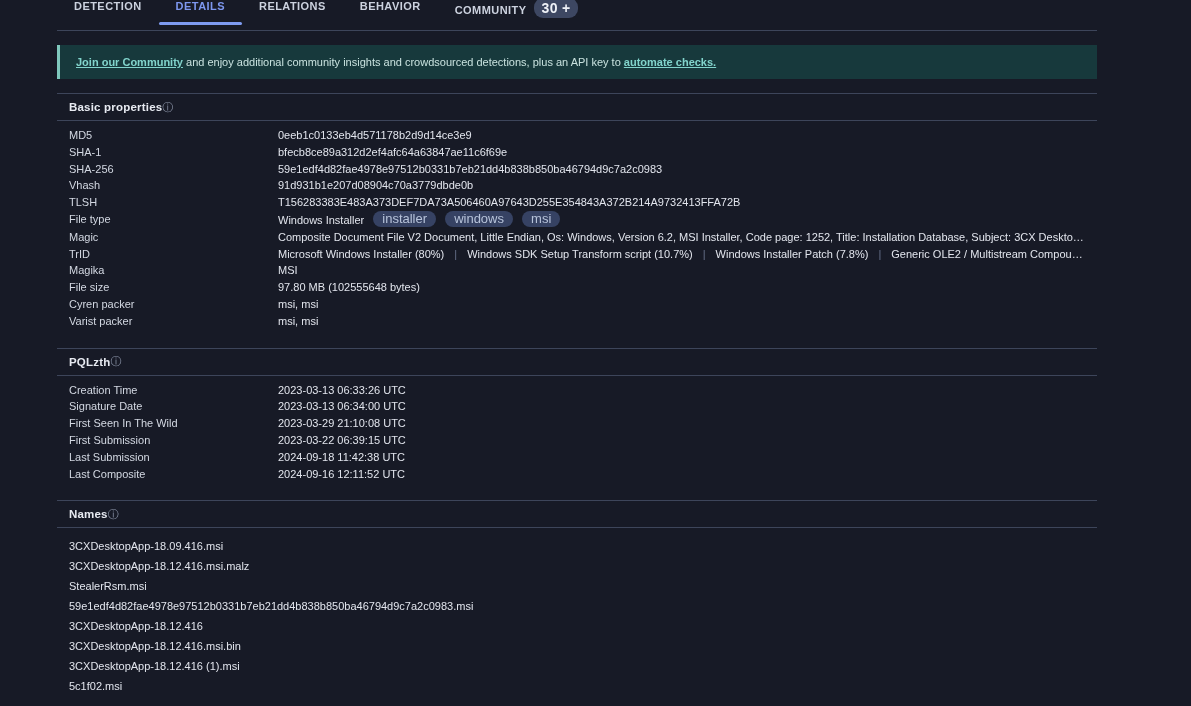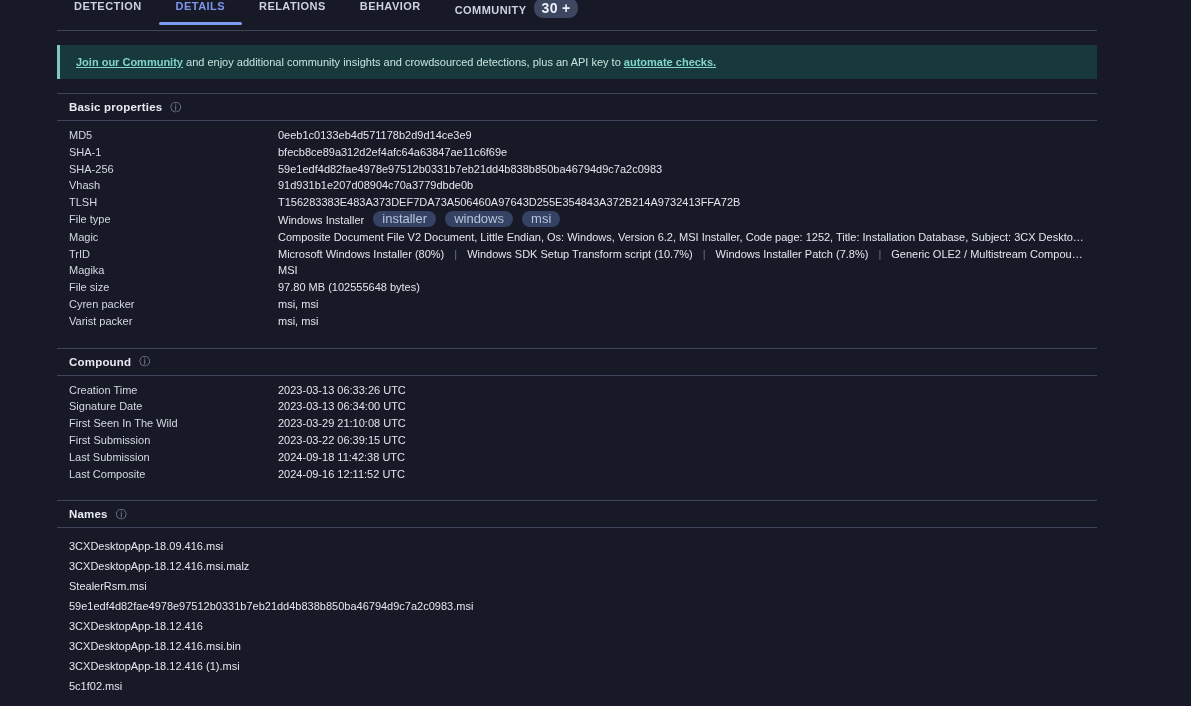--- a/index.html
+++ b/index.html
@@ -43,21 +43,21 @@
     display:flex; align-items:center; padding:8px 16px;
     font-size:11px; color:#c9e2df;
   }
   .banner-text { display:inline; }
   .banner a { color:#82d4cc; font-weight:700; text-decoration:underline; cursor:pointer; }
 
   
   .section { border-top:1px solid #3d455a; }
   .section.first { margin-top:14px; }
   .section-header {
-    display:flex; align-items:center; gap:8px;
+    display:flex; align-items:center; gap:0;
     padding:7px 12px; border-bottom:1px solid #3d455a;
   }
   .section-title { font-size:11.5px; font-weight:700; color:#e7eaf1; letter-spacing:.2px; }
   .info-icon { color:#8d96aa; font-size:11px; font-weight:400; cursor:pointer; line-height:1; }
 
   
   .kv { padding:6px 0 18px; font-size:11px; }
   .kv-row { display:grid; grid-template-columns:209px 1fr; padding:0 12px; line-height:16.8px; }
   .kv-label { color:#d3d8e2; }
   .kv-value { color:#e2e5ed; }
@@ -164,21 +164,21 @@
       </div>
       <div class="kv-row">
         <div class="kv-label">Varist packer</div>
         <div class="kv-value">msi, msi</div>
       </div>
     </div>
   </div>
 
   <div class="section">
     <div class="section-header">
-      <span class="section-title">Compound</span>
+      <span class="section-title">PQLzth</span>
       <span class="info-icon">ⓘ</span>
     </div>
     <div class="kv">
       <div class="kv-row">
         <div class="kv-label">Creation Time</div>
         <div class="kv-value">2023-03-13 06:33:26 UTC</div>
       </div>
       <div class="kv-row">
         <div class="kv-label">Signature Date</div>
         <div class="kv-value">2023-03-13 06:34:00 UTC</div>

